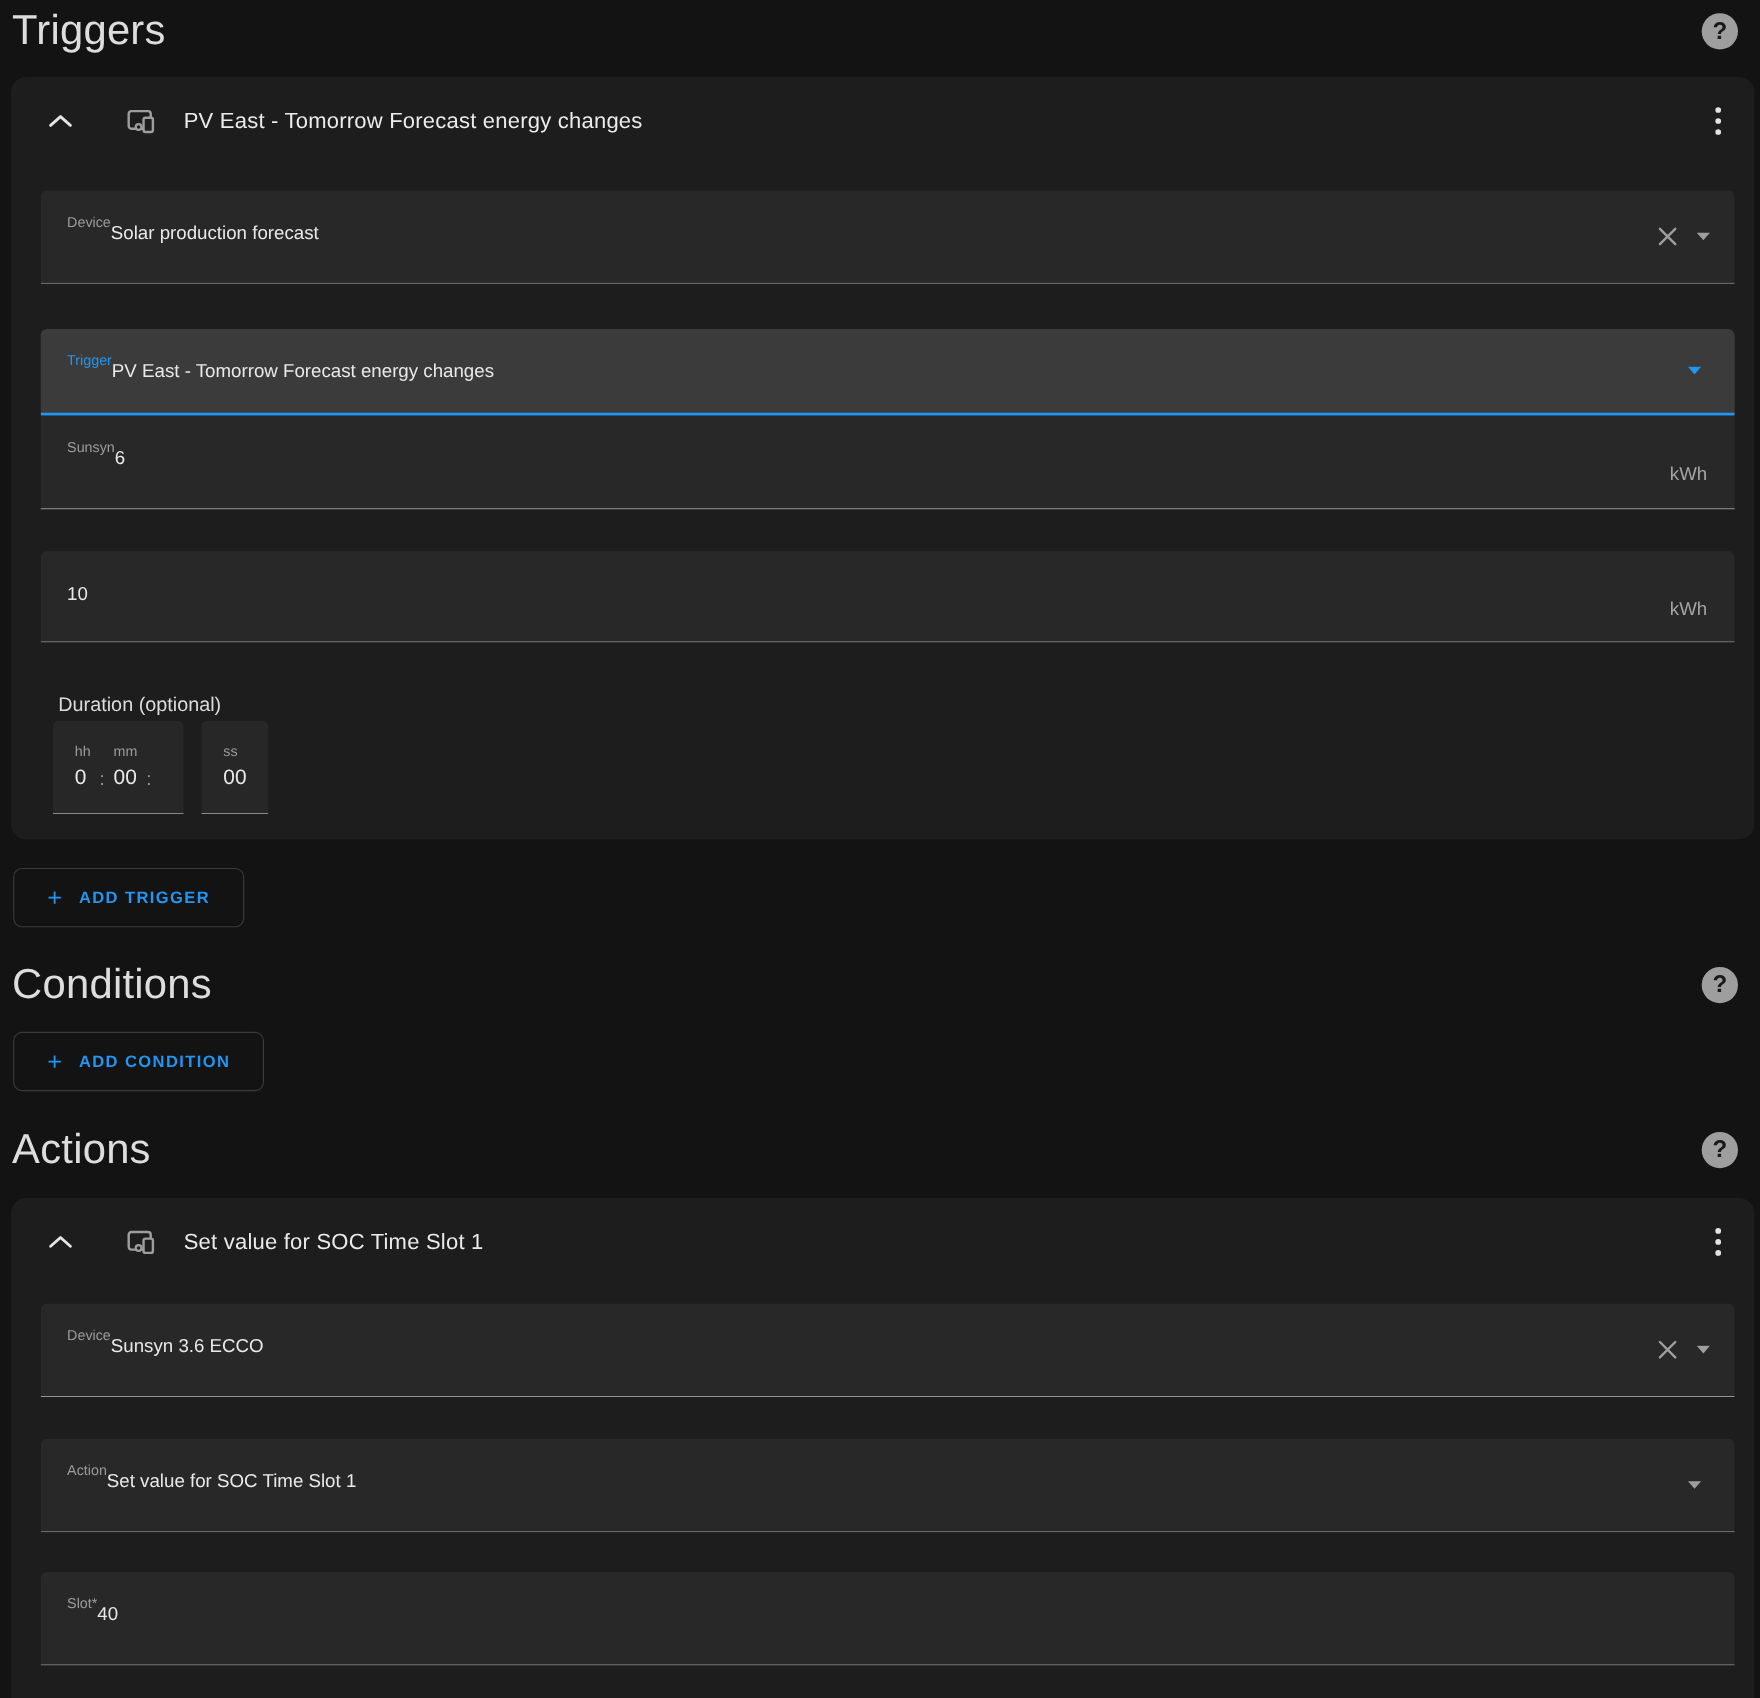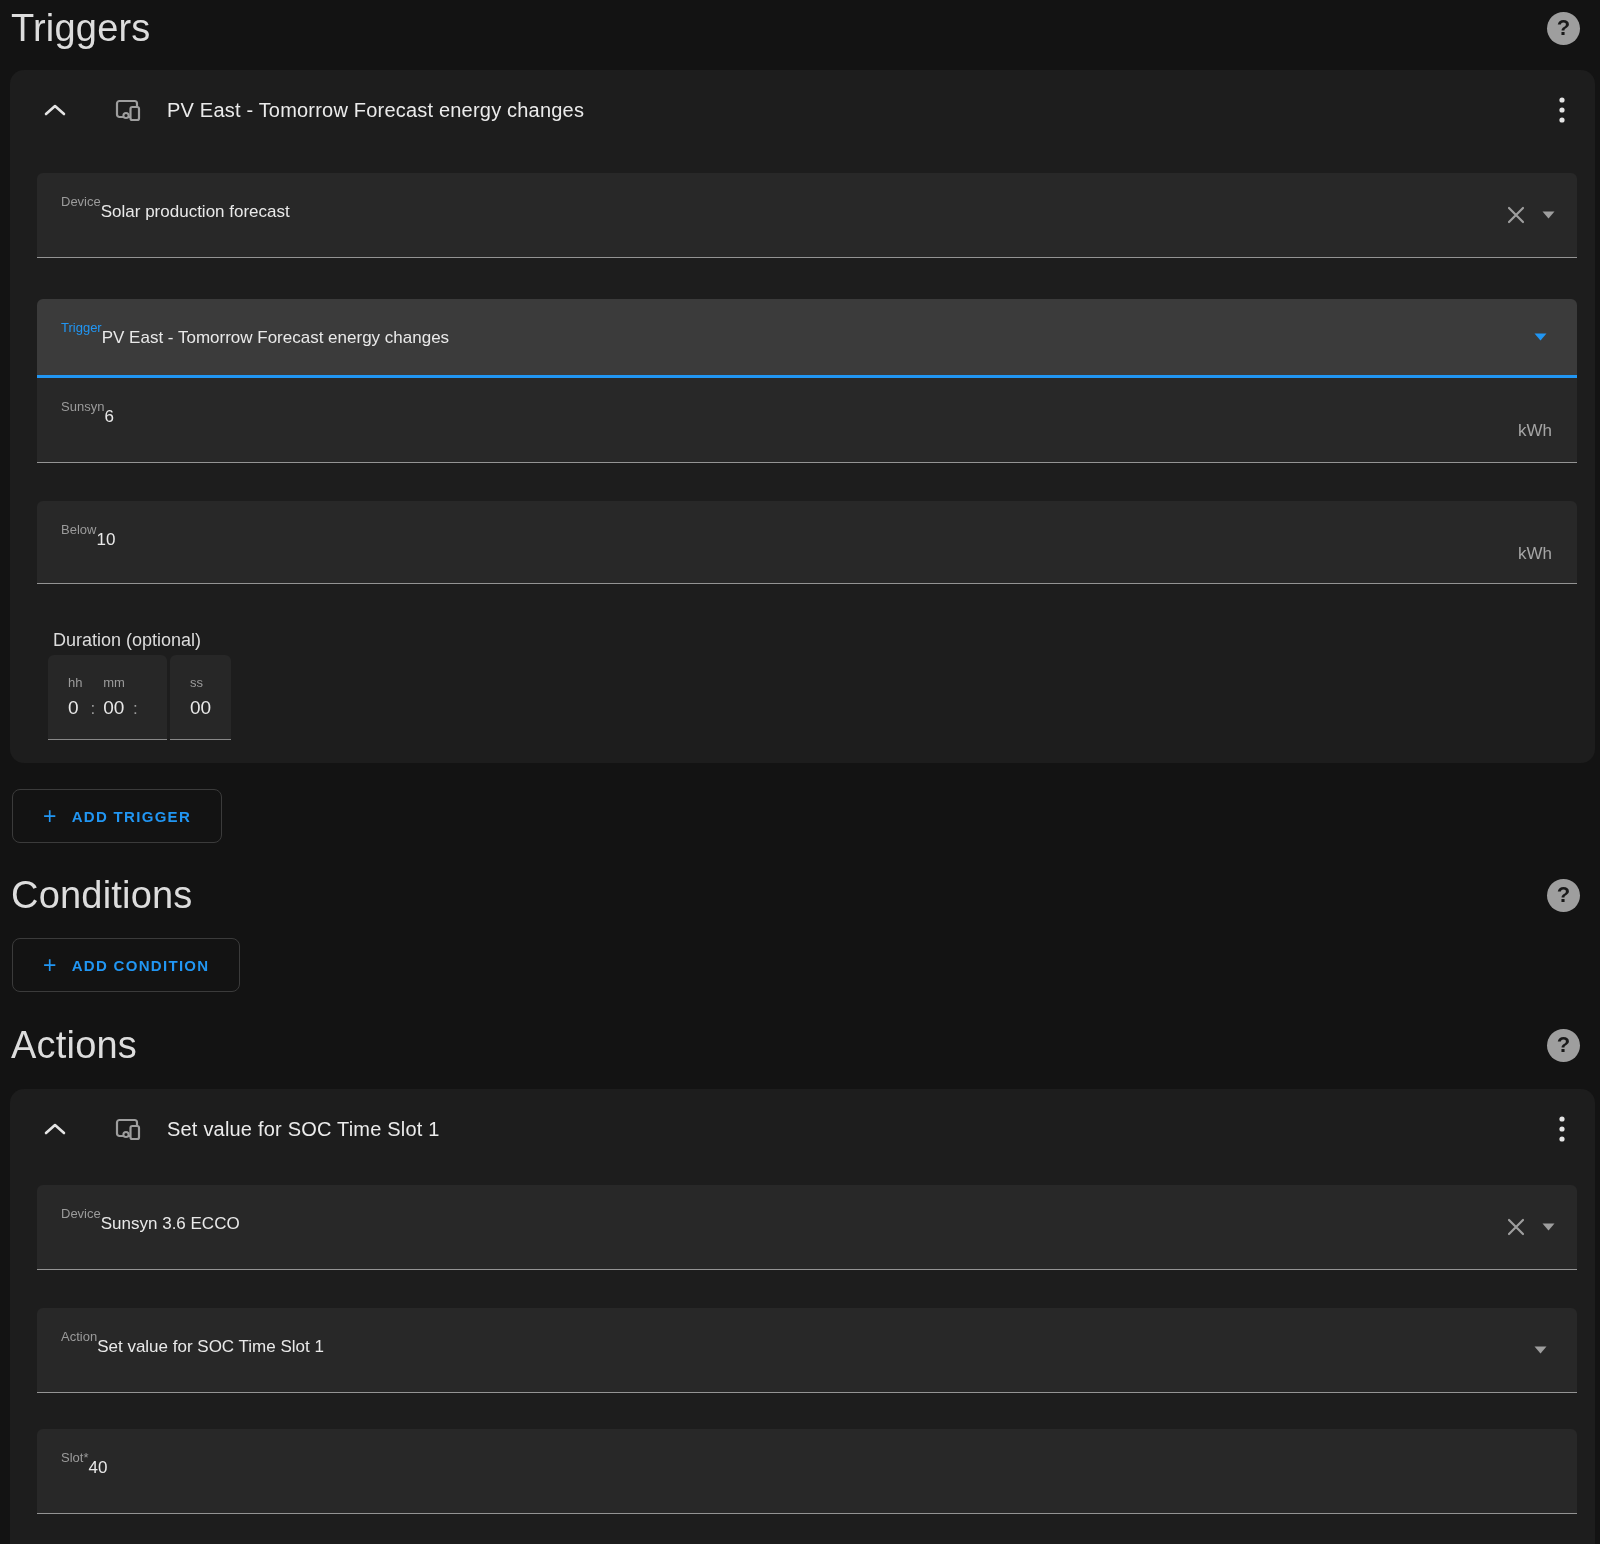--- a/index.html
+++ b/index.html
@@ -77,21 +77,21 @@
   .field-icons {
     position:absolute; right:22px; top:0; height:100%;
     display:flex; align-items:center; gap:16px;
   }
   .icon-btn { display:flex; align-items:center; justify-content:center; cursor:pointer; }
   .caret-only { position:absolute; right:30px; top:0; height:100%; display:flex; align-items:center; }
   .unit { position:absolute; right:25px; top:43px; font-size:17px; color:#a5a5a5; }
 
   
   .duration-label { margin:46px 0 0 43px; font-size:18px; color:#dcdcdc; line-height:20px; }
-  .duration-boxes { margin:5px 0 0 38px; display:flex; gap:3px; }
+  .duration-boxes { margin:5px 0 0 38px; display:flex; gap:16px; }
   .dur-box {
     background:#272727; border-radius:6px 6px 0 0;
     border-bottom:1px solid rgba(255,255,255,0.45);
     height:85px; display:flex;
   }
   .dur-box.hm { width:119px; padding-left:20px; }
   .dur-box.s  { width:61px;  padding-left:20px; }
   .dur-col { padding-top:20px; display:flex; flex-direction:column; cursor:text; }
   .d-label { font-size:13px; color:#9b9b9b; line-height:15px; }
   .d-value { margin-top:7px; font-size:19px; color:#e9e9e9; line-height:22px; }
@@ -183,21 +183,20 @@
   <div class="field above">
     <div class="field-text">
       <span class="f-label">Sunsyn</span>
       <span class="f-value">6</span>
     </div>
     <span class="unit">kWh</span>
   </div>
 
   <div class="field below">
     <div class="field-text">
-      <span class="f-label">Below</span>
       <span class="f-value">10</span>
     </div>
     <span class="unit">kWh</span>
   </div>
 
   <div class="duration-label">Duration (optional)</div>
   <div class="duration-boxes">
     <div class="dur-box hm">
       <div class="dur-col">
         <span class="d-label">hh</span>

